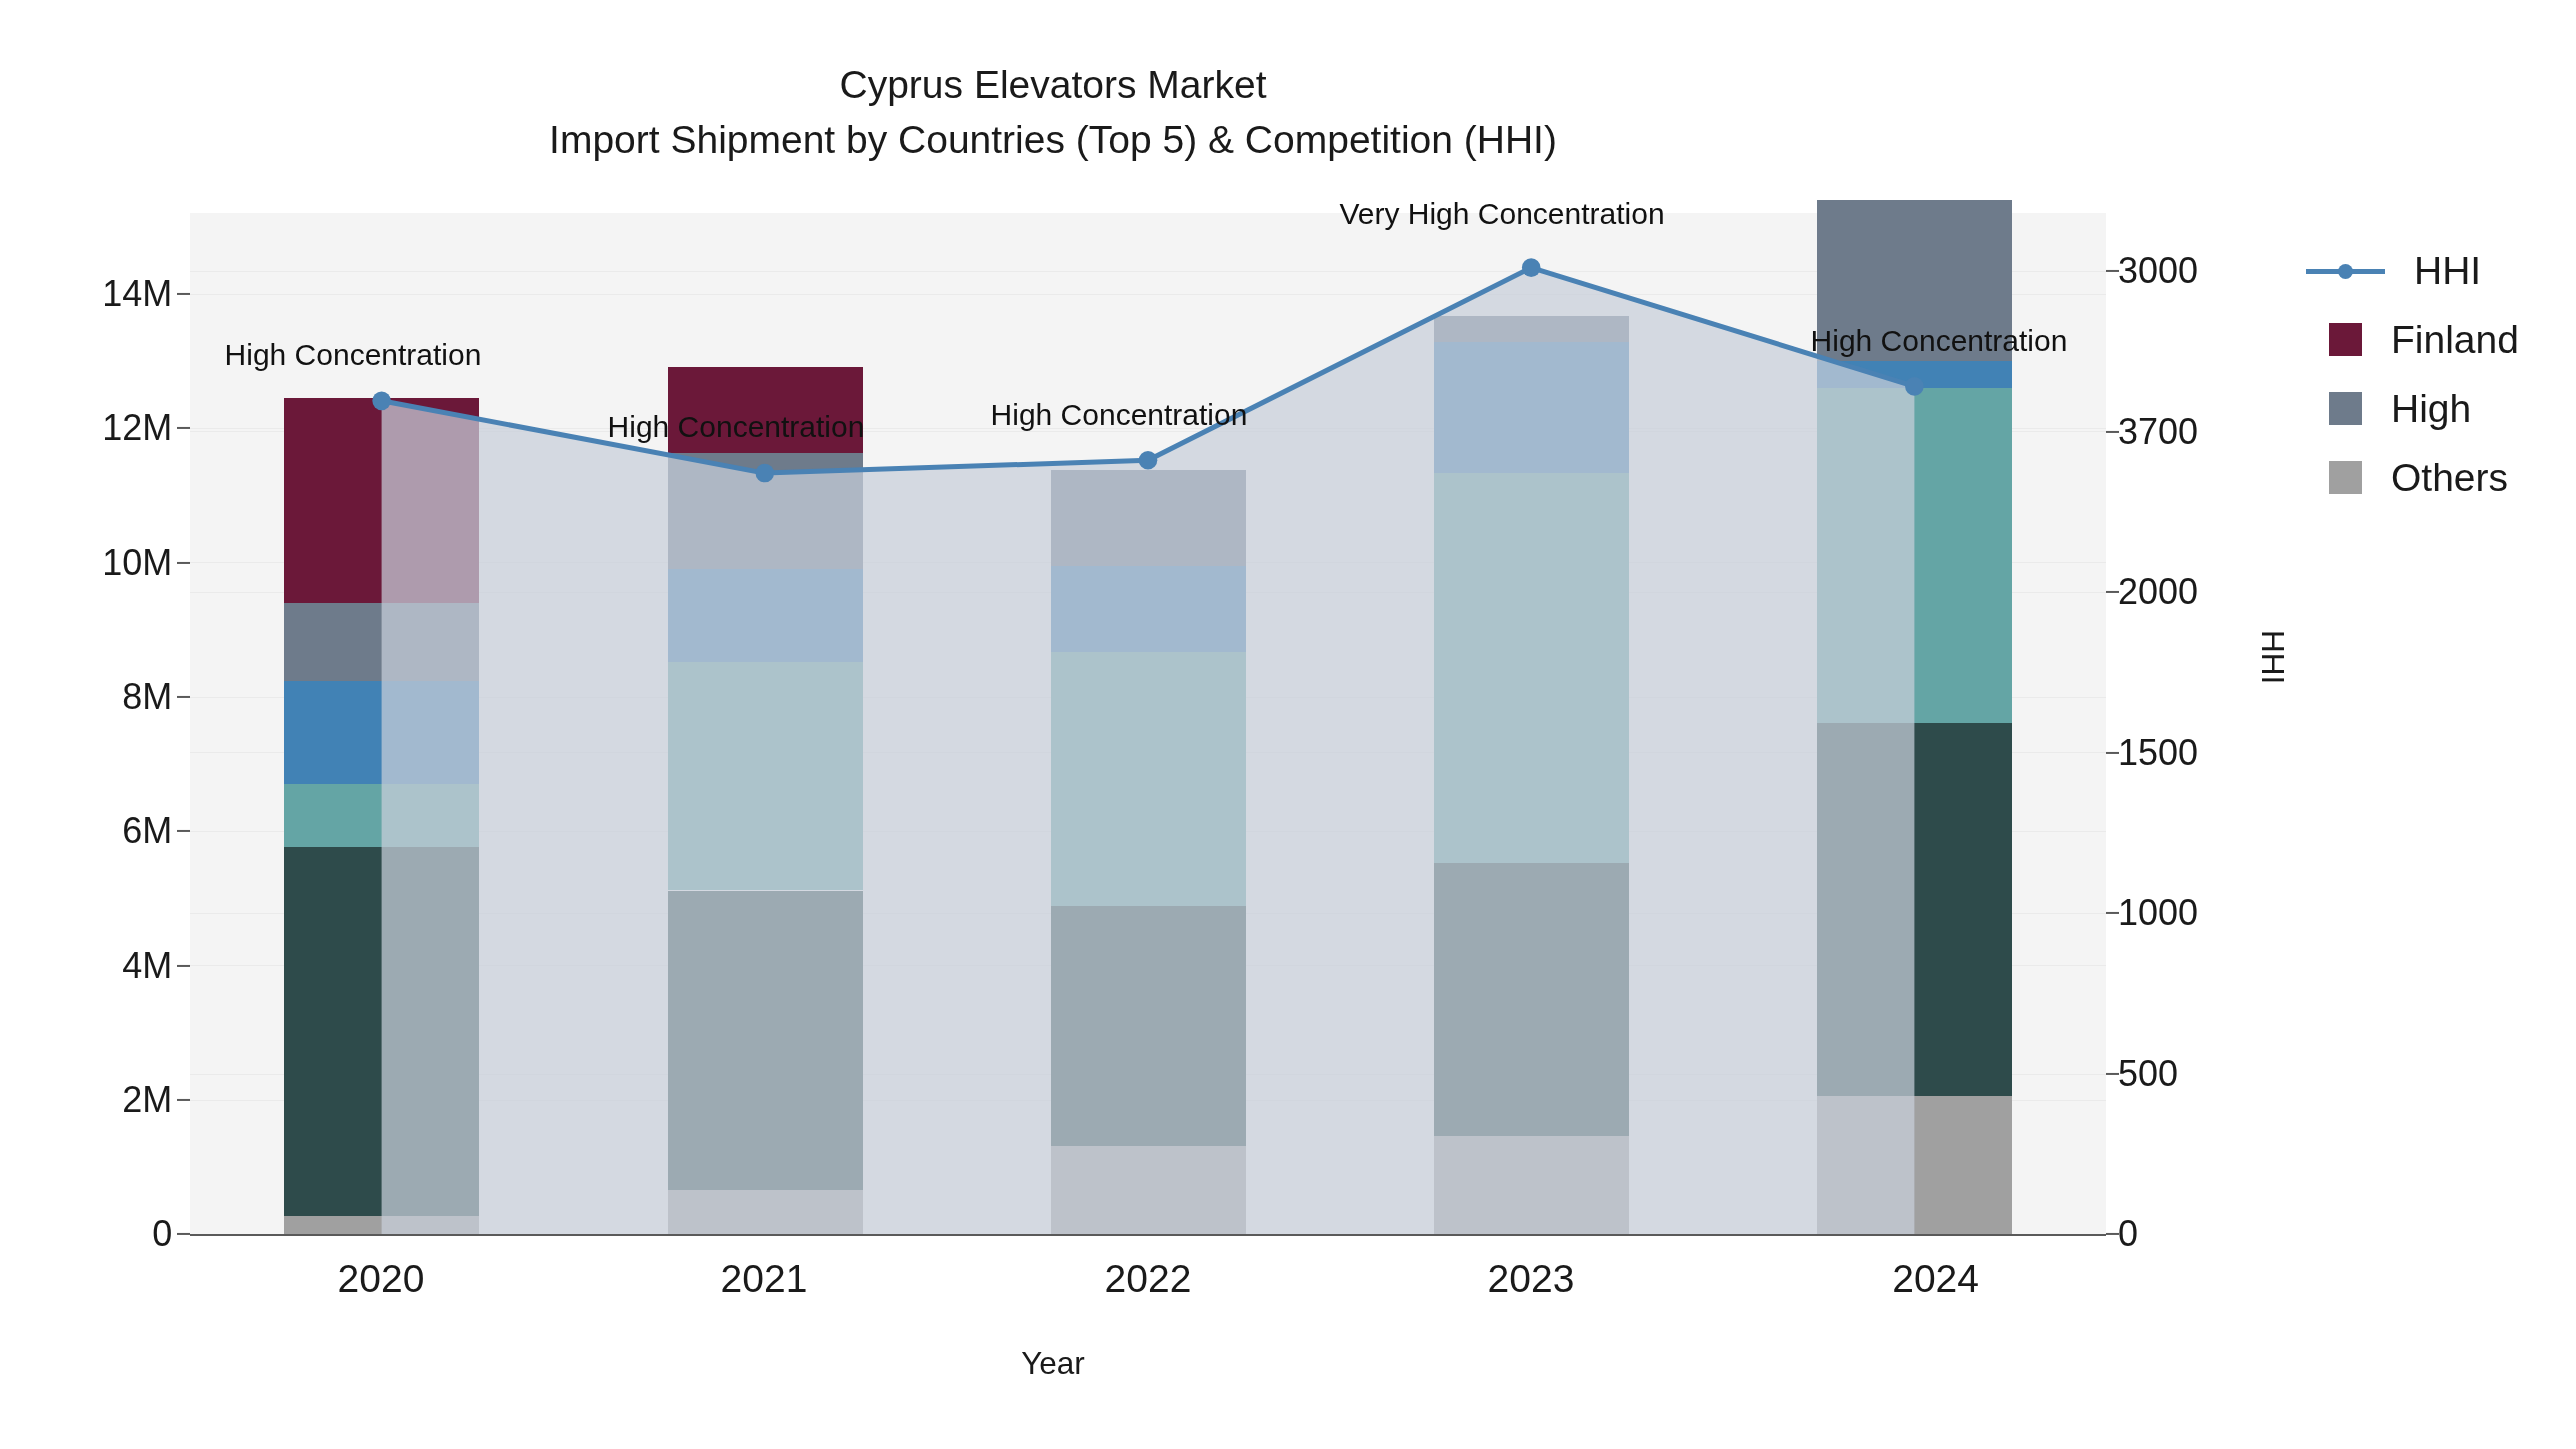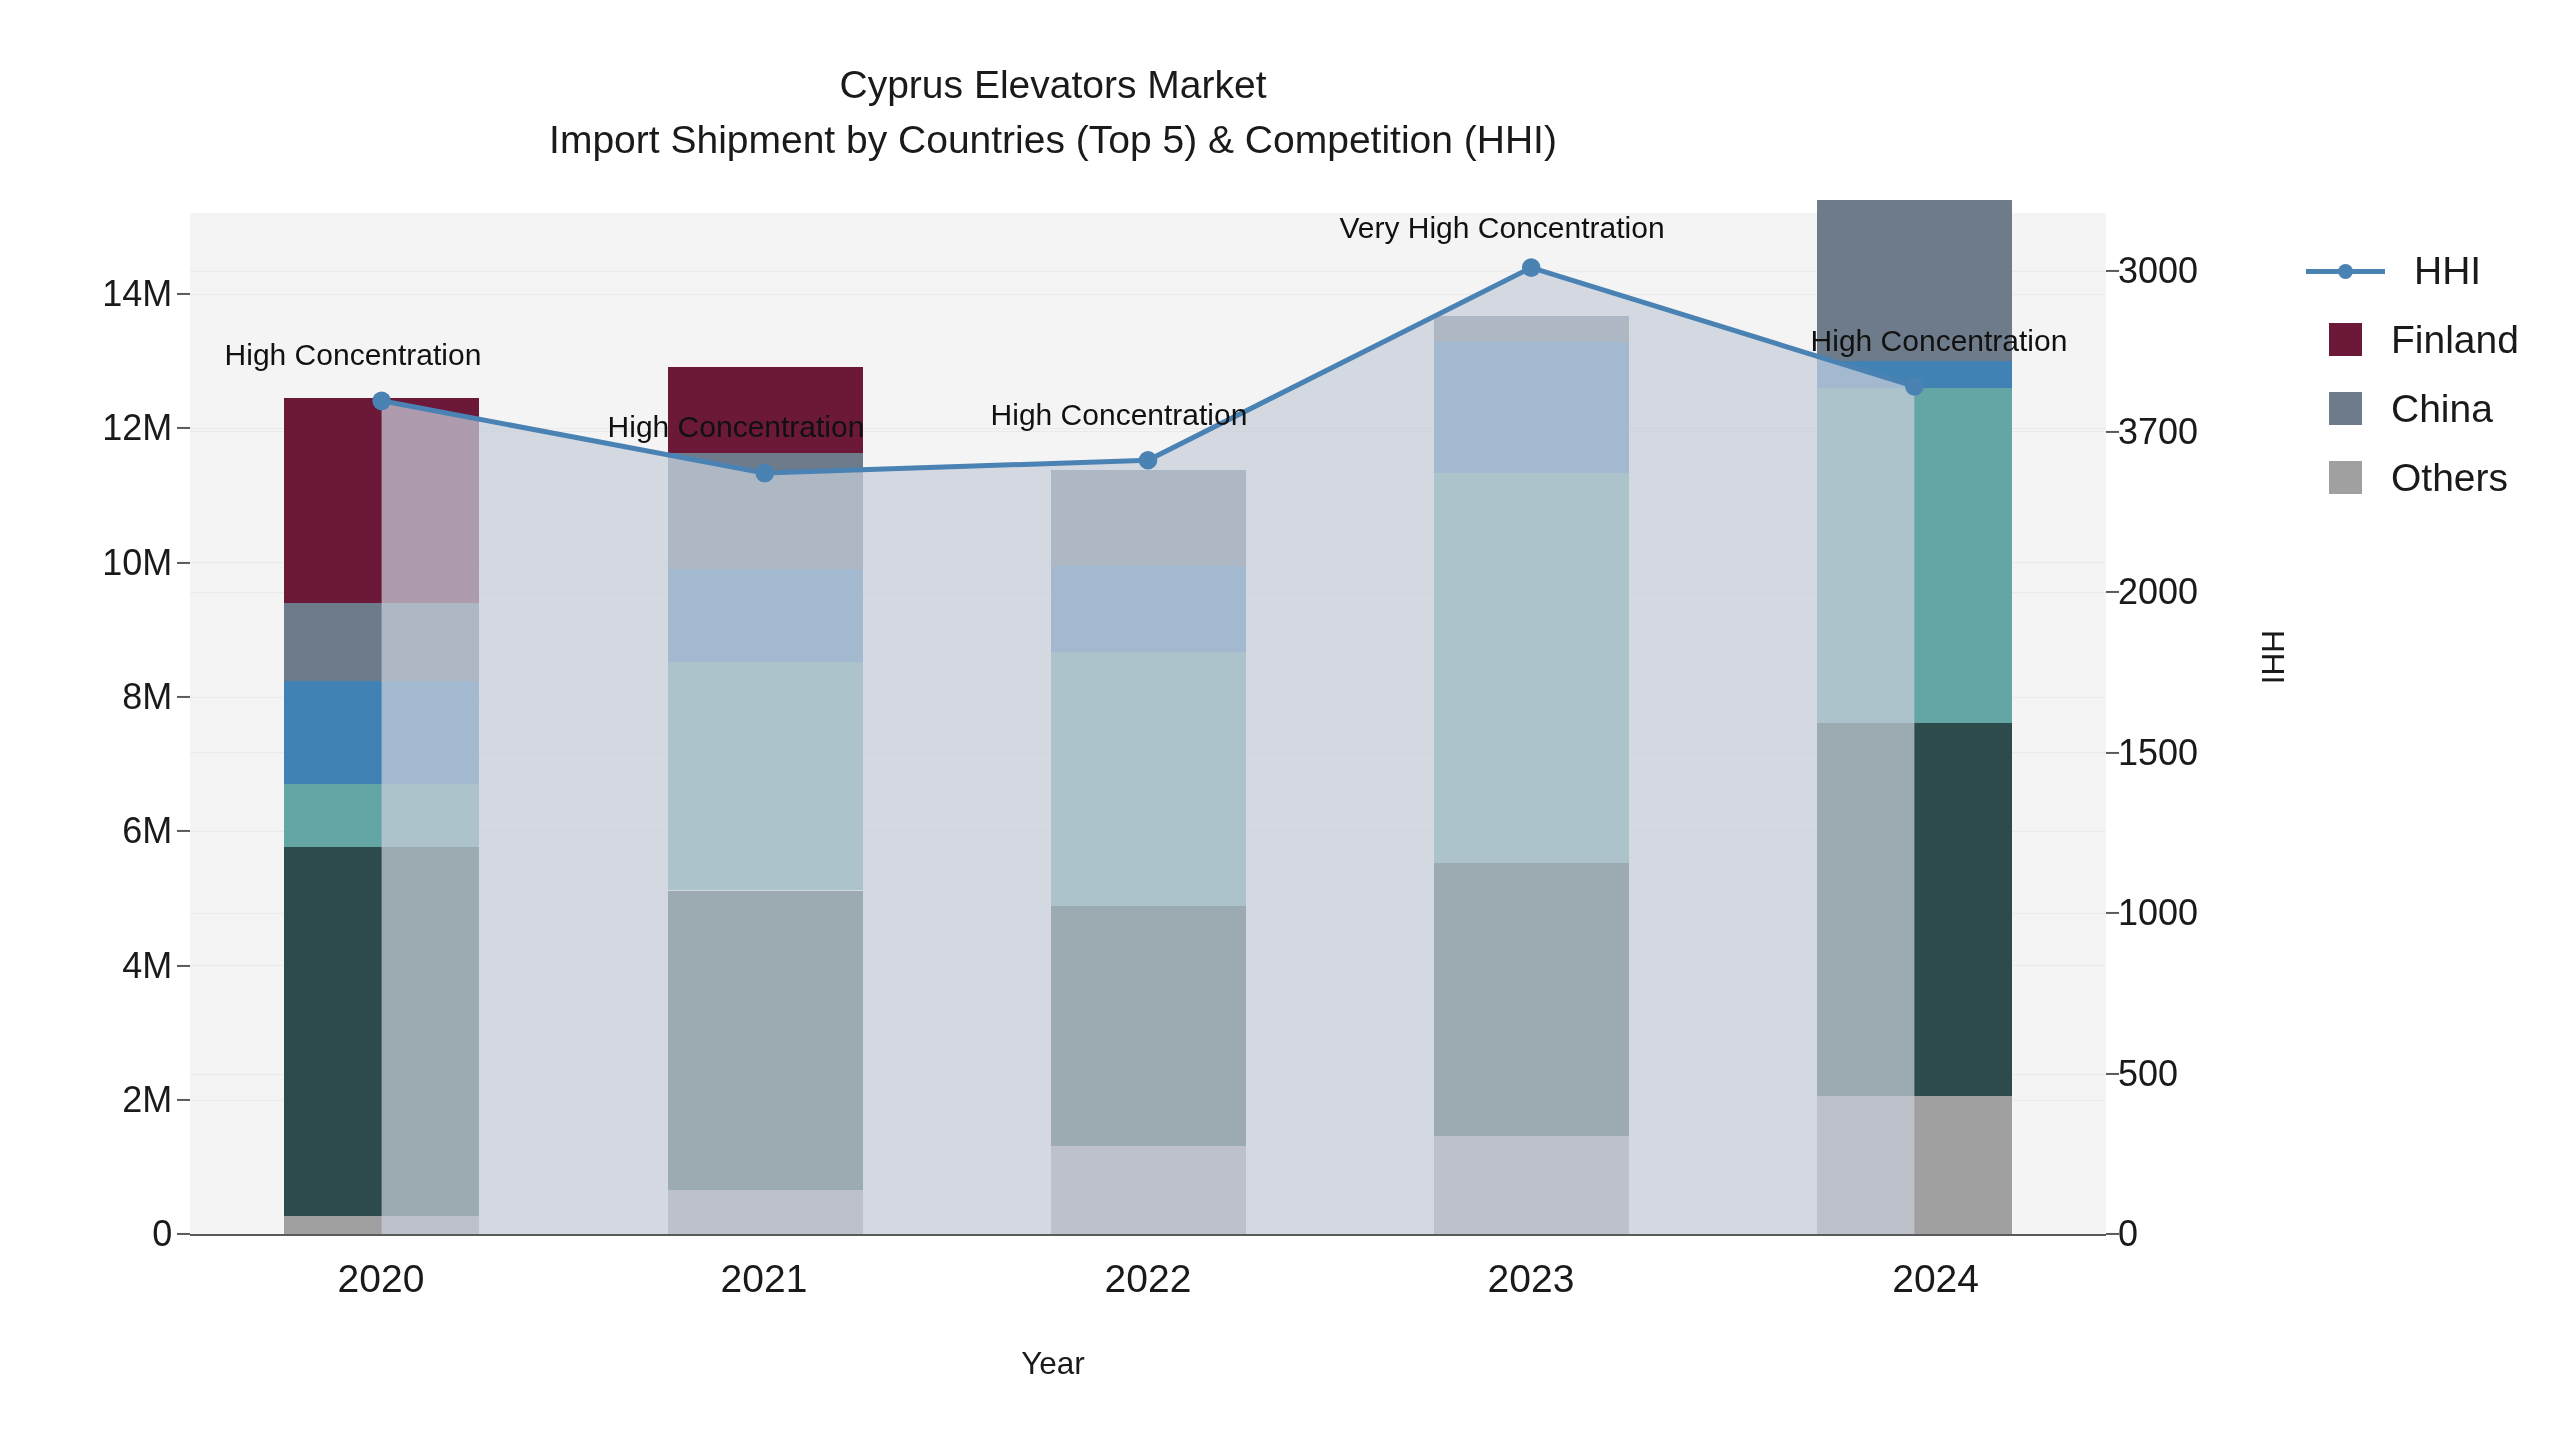--- a/index.html
+++ b/index.html
@@ -114,21 +114,21 @@
         <circle cx="1339" cy="345.5314465408803" r="13" fill="#4A82B4"></circle>
         <circle cx="1874.6000000000001" cy="76.28616352201266" r="13" fill="#4A82B4"></circle>
         <circle cx="2410.2000000000003" cy="242.32075471698113" r="13" fill="#4A82B4"></circle>
       </g>
   </svg>
 
   <div id="annotations">
       <div class="annot" style="left: 353px; top: 338px;">High Concentration</div>
       <div class="annot" style="left: 736px; top: 410px;">High Concentration</div>
       <div class="annot" style="left: 1119px; top: 398px;">High Concentration</div>
-      <div class="annot" style="left: 1502px; top: 211px;">Very High Concentration</div>
+      <div class="annot" style="left: 1502px; top: 197px;">Very High Concentration</div>
       <div class="annot" style="left: 1939px; top: 324px;">High Concentration</div>
     </div>
 
   <div class="axis-bottom"></div>
   <div id="yticks-left">
       <div class="ytl" style="top: 1234px;">0</div>
       <div class="ytick-mark" style="top: 1234px;"></div>
       <div class="ytl" style="top: 1100px;">2M</div>
       <div class="ytick-mark" style="top: 1100px;"></div>
       <div class="ytl" style="top: 966px;">4M</div>
@@ -183,21 +183,21 @@
           <b style="background: rgb(74, 130, 180);"></b>
         </span>
         <span class="lg-text">HHI</span>
       </div>
       <div class="lg-row">
         <span class="lg-swatch" style="background: rgb(107, 24, 57);"></span>
         <span class="lg-text">Finland</span>
       </div>
       <div class="lg-row">
         <span class="lg-swatch" style="background: rgb(110, 123, 139);"></span>
-        <span class="lg-text">China</span>
+        <span class="lg-text">High</span>
       </div>
       <div class="lg-row">
         <span class="lg-swatch" style="background: rgb(160, 160, 160);"></span>
         <span class="lg-text">Others</span>
       </div>
     </div>
 
 </div>
 
 

